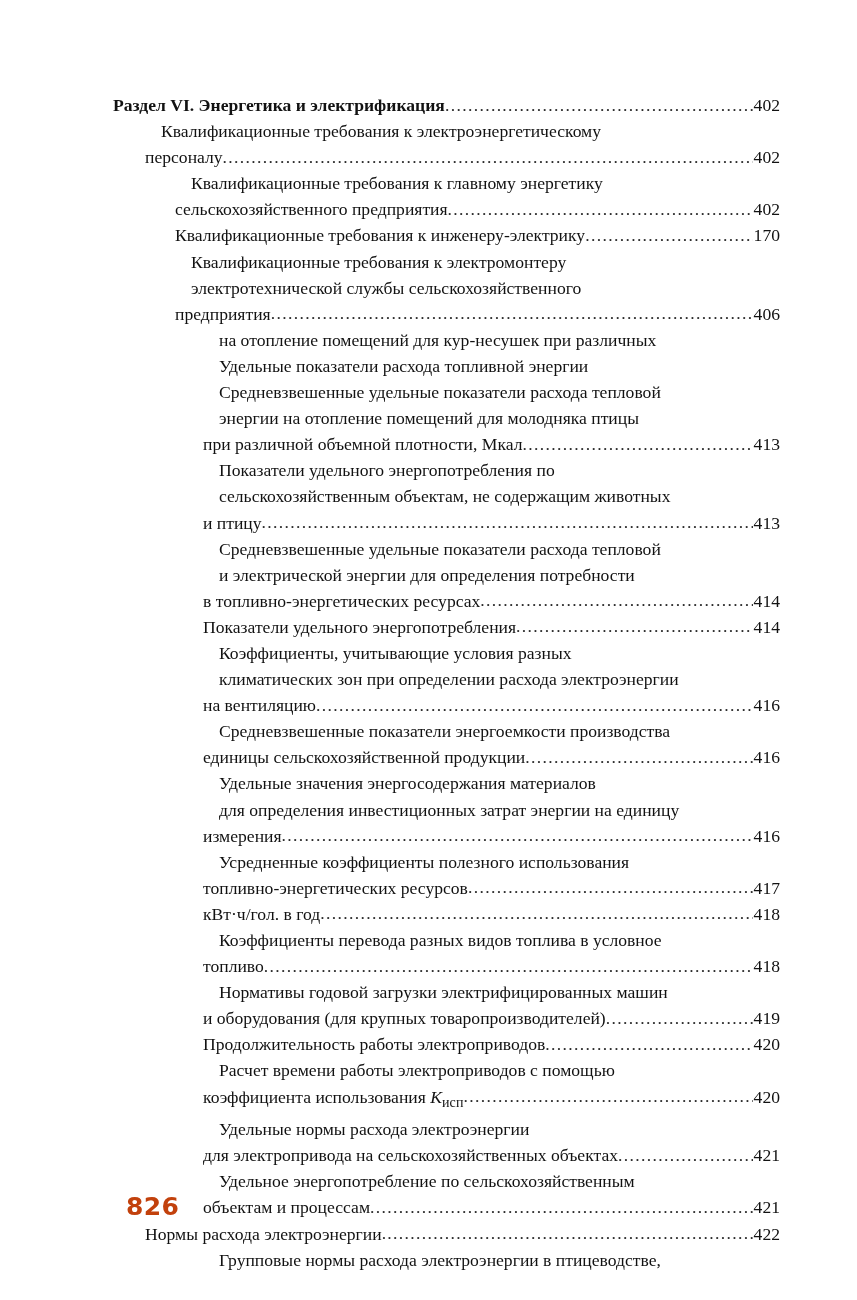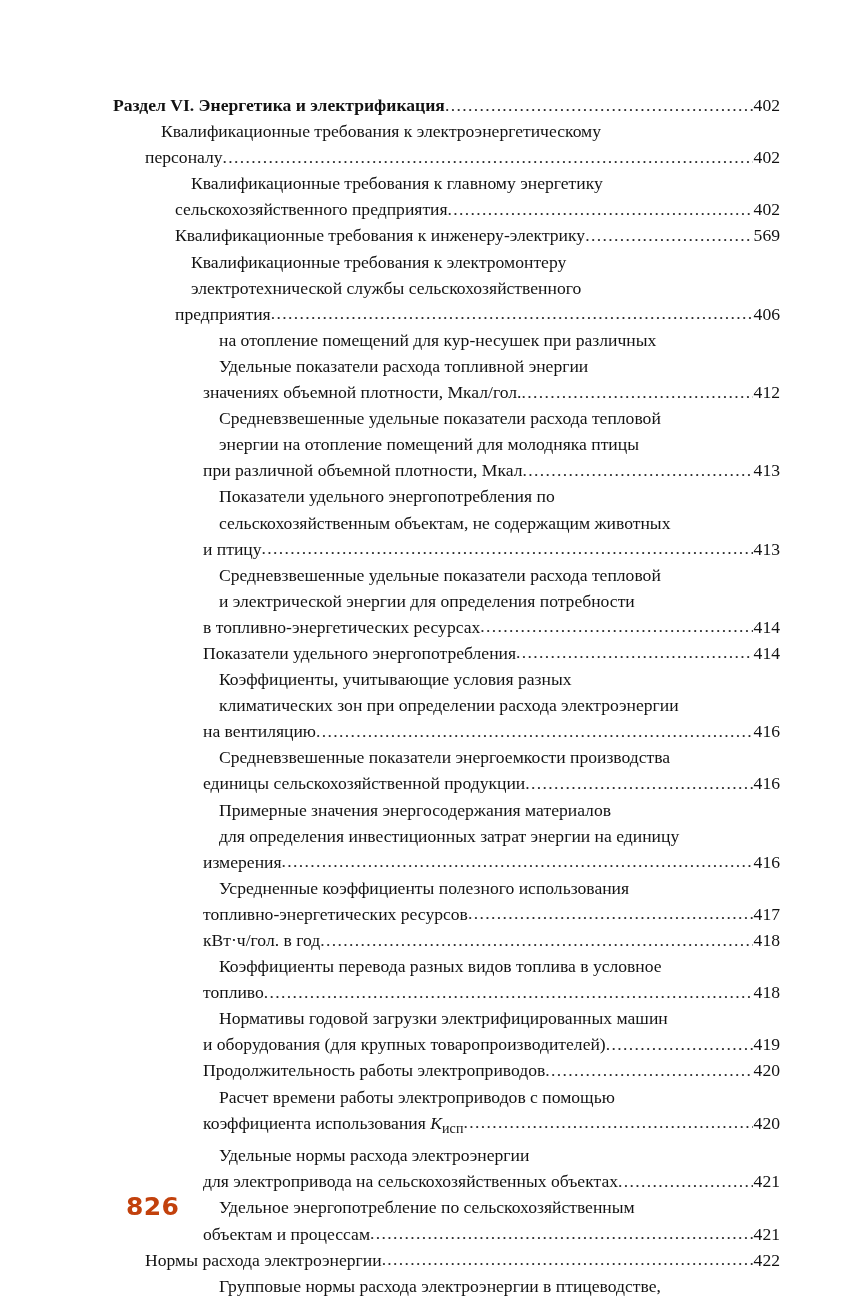--- a/index.html
+++ b/index.html
@@ -146,40 +146,35 @@
         <div class="toc-line">
           <span class="toc-text">сельскохозяйственного предприятия</span>
           <span class="leader"></span>
           <span class="pagenum">402</span>
         </div>
       </div>
       <div class="toc-entry lvl2">
         <div class="toc-line">
           <span class="toc-text">Квалификационные требования к инженеру-электрику</span>
           <span class="leader"></span>
-          <span class="pagenum">569</span>
+          <span class="pagenum">170</span>
         </div>
       </div>
       <div class="toc-entry lvl2">
         <div class="toc-cont">Квалификационные требования к электромонтеру</div>
         <div class="toc-cont">электротехнической службы сельскохозяйственного</div>
         <div class="toc-line">
           <span class="toc-text">предприятия</span>
           <span class="leader"></span>
           <span class="pagenum">406</span>
         </div>
       </div>
       <div class="toc-entry lvl3">
         <div class="toc-cont">на отопление помещений для кур-несушек при различных</div>
         <div class="toc-cont">Удельные показатели расхода топливной энергии</div>
-        <div class="toc-line">
-          <span class="toc-text">значениях объемной плотности, Мкал/гол.</span>
-          <span class="leader"></span>
-          <span class="pagenum">412</span>
-        </div>
       </div>
       <div class="toc-entry lvl3">
         <div class="toc-cont">Средневзвешенные удельные показатели расхода тепловой</div>
         <div class="toc-cont">энергии на отопление помещений для молодняка птицы</div>
         <div class="toc-line">
           <span class="toc-text">при различной объемной плотности, Мкал</span>
           <span class="leader"></span>
           <span class="pagenum">413</span>
         </div>
       </div>
@@ -219,21 +214,21 @@
       </div>
       <div class="toc-entry lvl3">
         <div class="toc-cont">Средневзвешенные показатели энергоемкости производства</div>
         <div class="toc-line">
           <span class="toc-text">единицы сельскохозяйственной продукции</span>
           <span class="leader"></span>
           <span class="pagenum">416</span>
         </div>
       </div>
       <div class="toc-entry lvl3">
-        <div class="toc-cont">Примерные значения энергосодержания материалов</div>
+        <div class="toc-cont">Удельные значения энергосодержания материалов</div>
         <div class="toc-cont">для определения инвестиционных затрат энергии на единицу</div>
         <div class="toc-line">
           <span class="toc-text">измерения</span>
           <span class="leader"></span>
           <span class="pagenum">416</span>
         </div>
       </div>
       <div class="toc-entry lvl3">
         <div class="toc-cont">Усредненные коэффициенты полезного использования</div>
         <div class="toc-line">

